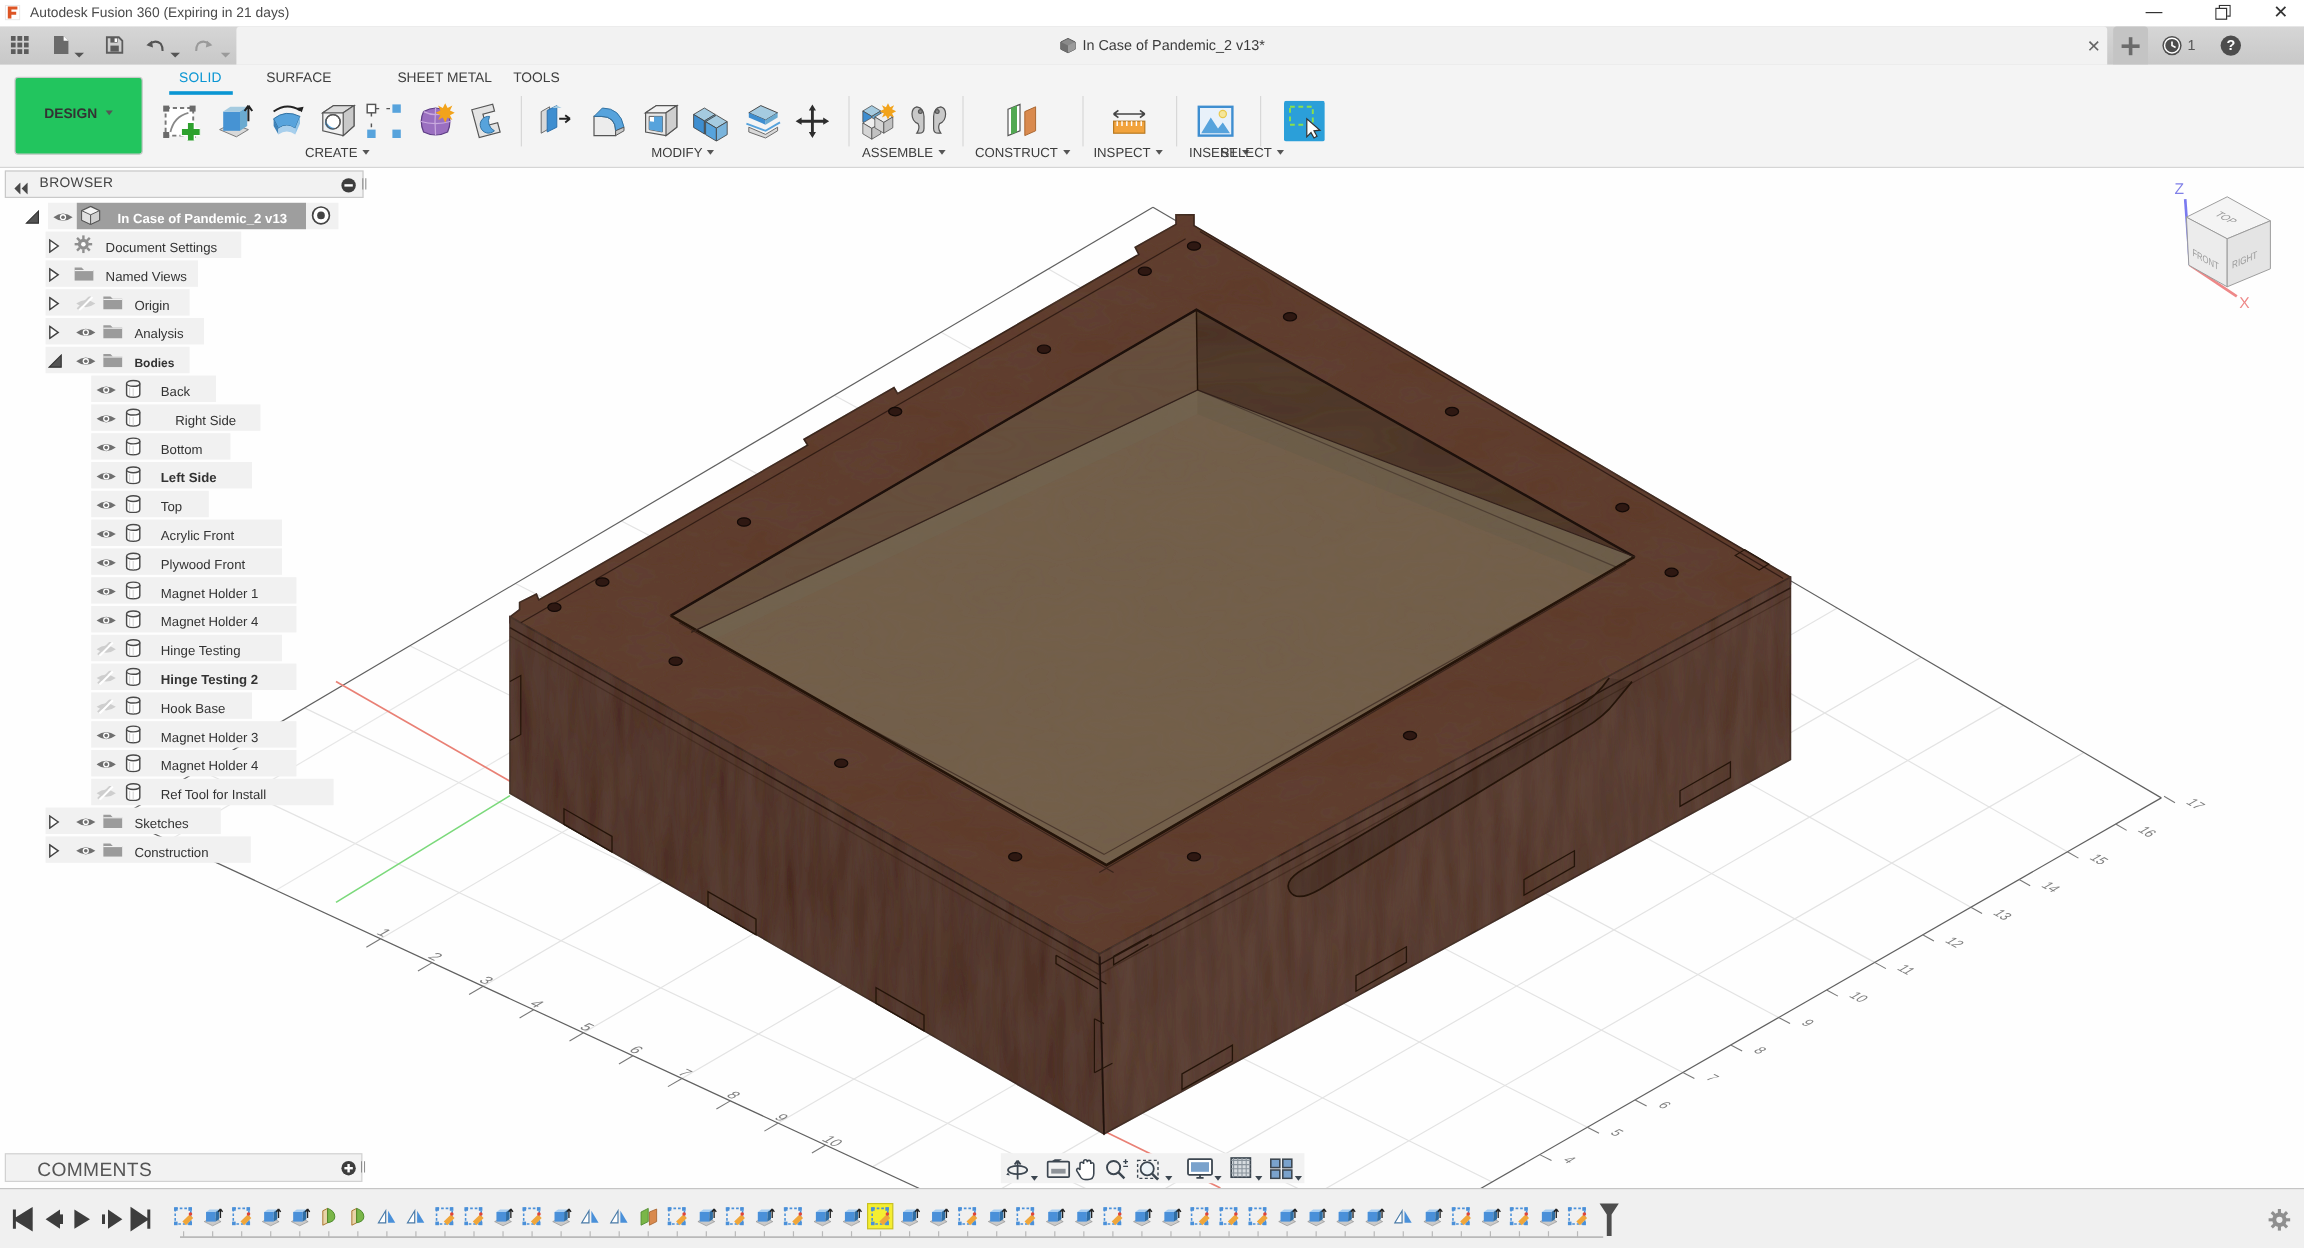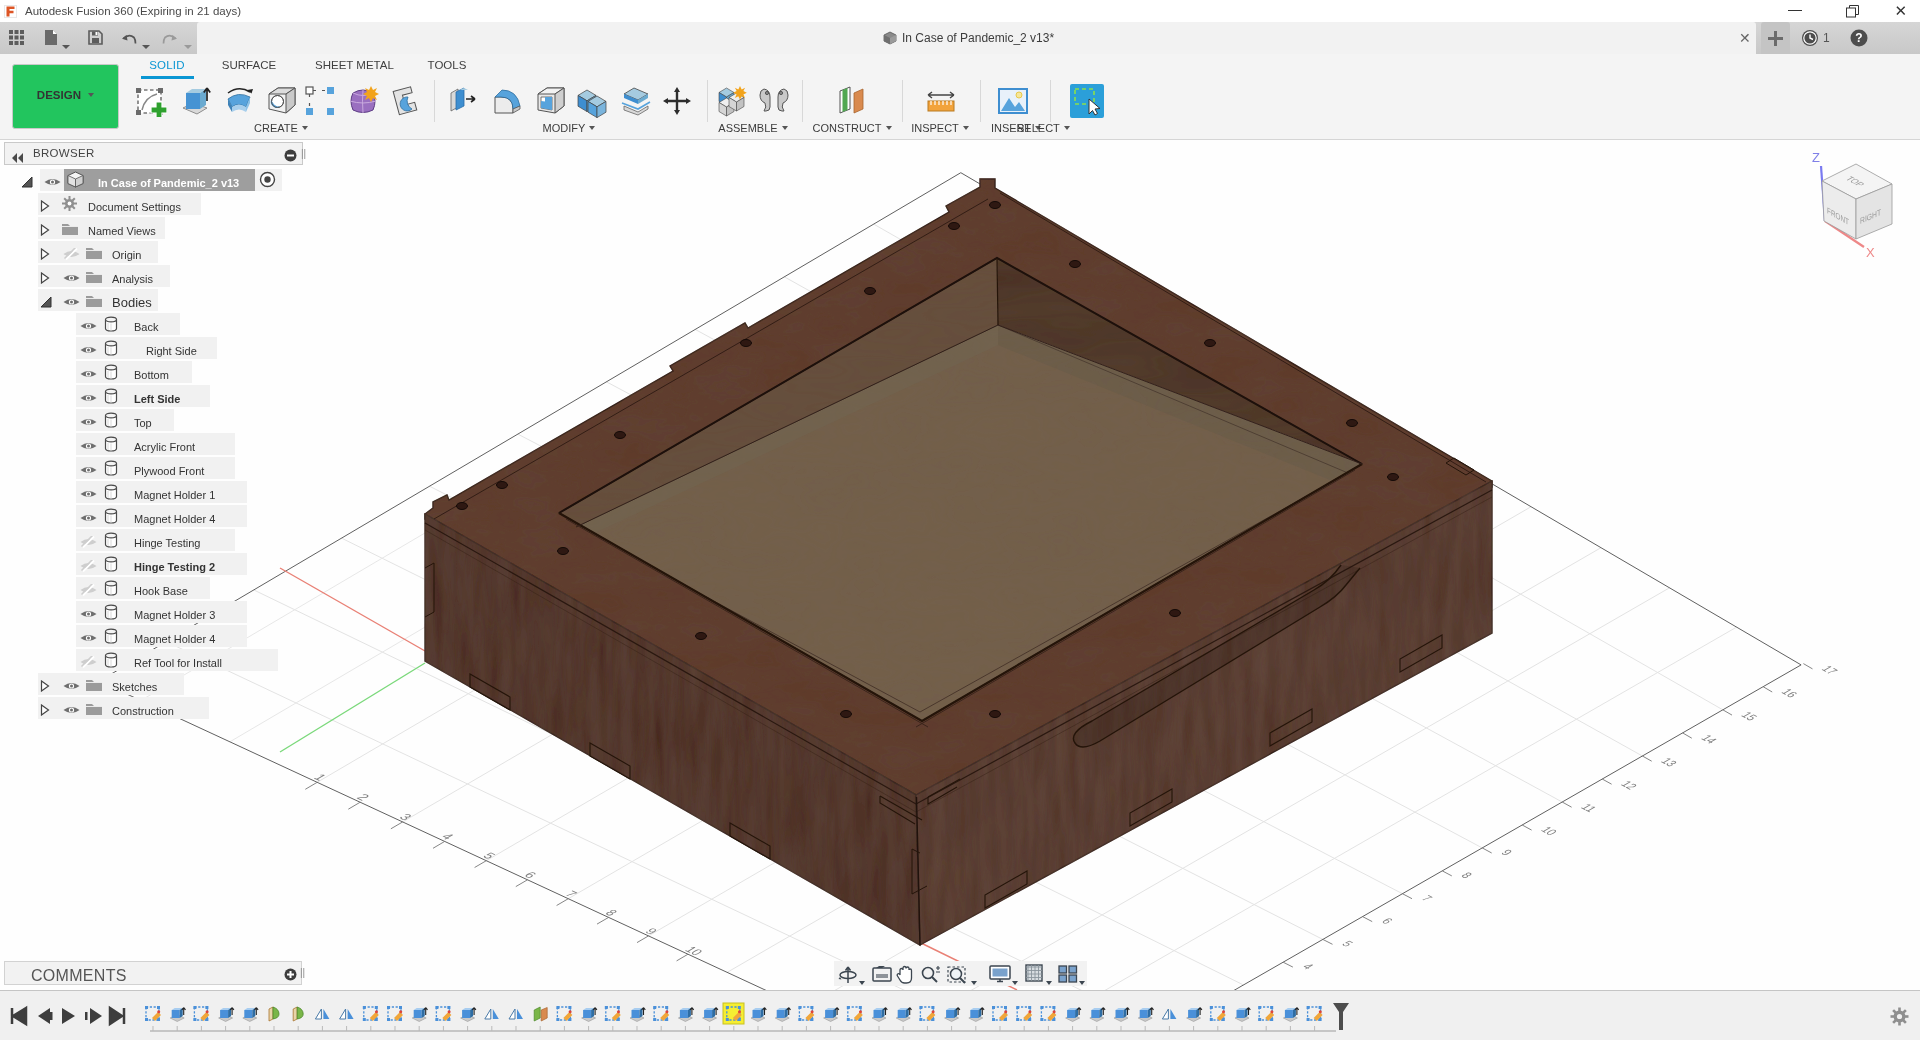--- a/index.html
+++ b/index.html
@@ -264,21 +264,21 @@
       </svg></div>
     <div style="position:absolute;left:1936px;top:3px;width:26px;height:26px;border-radius:50%;background:#fafafa;text-align:center;line-height:26px;font-size:11px;color:#444">CF</div>
   </div>
 <div style="position:absolute;left:0;top:54px;width:1920px;height:86px;background:#f4f4f4;border-bottom:1px solid #d5d5d5">
     <div style="position:absolute;left:12px;top:10px;width:107px;height:65px;border:1px solid #c9c9c9;border-radius:3px;background:#22c55e">
       <div style="position:absolute;left:0;top:24px;width:100%;text-align:center;font-size:11.5px;font-weight:bold;color:#333">DESIGN <span style="display:inline-block;width:0;height:0;border-left:3.5px solid transparent;border-right:3.5px solid transparent;border-top:4px solid #555;margin-left:4px;vertical-align:2px"></span></div>
     </div>
     <div style="position:absolute;left:140px;top:5px;width:54px;text-align:center;font-size:11.5px;color:#0a96d3;letter-spacing:0.2px">SOLID</div>
     <div style="position:absolute;left:141px;top:22px;width:53px;height:3px;background:#0a96d3"></div>
     <div style="position:absolute;left:209px;top:5px;width:80px;text-align:center;font-size:11.5px;color:#3f3f3f">SURFACE</div>
-    <div style="position:absolute;left:315px;top:5px;width:110px;text-align:left;font-size:11.5px;color:#3f3f3f">SHEET METAL</div>
+    <div style="position:absolute;left:300px;top:5px;width:110px;text-align:right;font-size:11.5px;color:#3f3f3f">SHEET METAL</div>
     <div style="position:absolute;left:420px;top:5px;width:54px;text-align:center;font-size:11.5px;color:#3f3f3f">TOOLS</div>
     <div style="position:absolute;left:135px;top:31px;width:32px;height:32px"><svg width="32" height="32" viewBox="0 0 32 32" style="">
         <g>
           <rect x="3" y="5" width="23" height="23" fill="#fff" stroke="#777" stroke-width="1.6" stroke-dasharray="3.5,2.5"></rect>
           <rect x="1" y="3" width="5" height="5" fill="#6a6a6a"></rect>
           <rect x="23" y="3" width="5" height="5" fill="#6a6a6a"></rect>
           <rect x="1" y="25" width="5" height="5" fill="#6a6a6a"></rect>
           <rect x="23" y="25" width="5" height="5" fill="#6a6a6a"></rect>
           <path d="M 7,25 Q 10,12 22,9" fill="none" stroke="#888" stroke-width="1.5"></path>
           <path d="M21,17 h6 v5 h5 v6 h-5 v5 h-6 v-5 h-5 v-6 h5 z" fill="#2ea12e" stroke="#fff" stroke-width="1.2"></path>
@@ -547,21 +547,21 @@
     </svg></div>
 <div style="position:absolute;left:63px;top:294px"><svg width="17" height="12" viewBox="0 0 17 12" style="">
       <path d="M0.5,6 Q 8.5,0 16.5,6 Q 8.5,12 0.5,6 Z" fill="#6f6f6f"></path>
       <circle cx="8.5" cy="6" r="2.6" fill="#fff"></circle>
       <circle cx="8.5" cy="6" r="1.5" fill="#6f6f6f"></circle>
     </svg></div>
 <div style="position:absolute;left:86px;top:293px"><svg width="16" height="13" viewBox="0 0 16 13" style="">
       <path d="M0,2 h6 l2,2 h8 v9 h-16 z" fill="#9b9b9b"></path>
       <path d="M0,4.5 h16" stroke="#fff" stroke-width="0.8"></path>
     </svg></div>
-<div style="position:absolute;left:112px;top:293px"><span style="font-size:13px;color:#333;font-weight:normal;white-space:nowrap">Bodies</span></div>
+<div style="position:absolute;left:112px;top:293px"><span style="font-size:10px;color:#333;font-weight:bold;white-space:nowrap">Bodies</span></div>
 <div style="position:absolute;left:76px;top:313px;width:104px;height:22px;background:#f1f1f1"></div>
 <div style="position:absolute;left:80px;top:318px"><svg width="17" height="12" viewBox="0 0 17 12" style="">
       <path d="M0.5,6 Q 8.5,0 16.5,6 Q 8.5,12 0.5,6 Z" fill="#6f6f6f"></path>
       <circle cx="8.5" cy="6" r="2.6" fill="#fff"></circle>
       <circle cx="8.5" cy="6" r="1.5" fill="#6f6f6f"></circle>
     </svg></div>
 <div style="position:absolute;left:104px;top:316px"><svg width="14" height="16" viewBox="0 0 14 16" style="">
       <path d="M1.5,3.5 v9 q 0,2.5 5.5,2.5 q 5.5,0 5.5,-2.5 v-9" fill="#fff" stroke="#4a4a4a" stroke-width="1.2"></path>
       <ellipse cx="7" cy="3.5" rx="5.5" ry="2.4" fill="#f4f4f4" stroke="#4a4a4a" stroke-width="1.2"></ellipse>
       <path d="M4,7 v7 M7,7.5 v7" stroke="#d9d9d9" stroke-width="1"></path>

